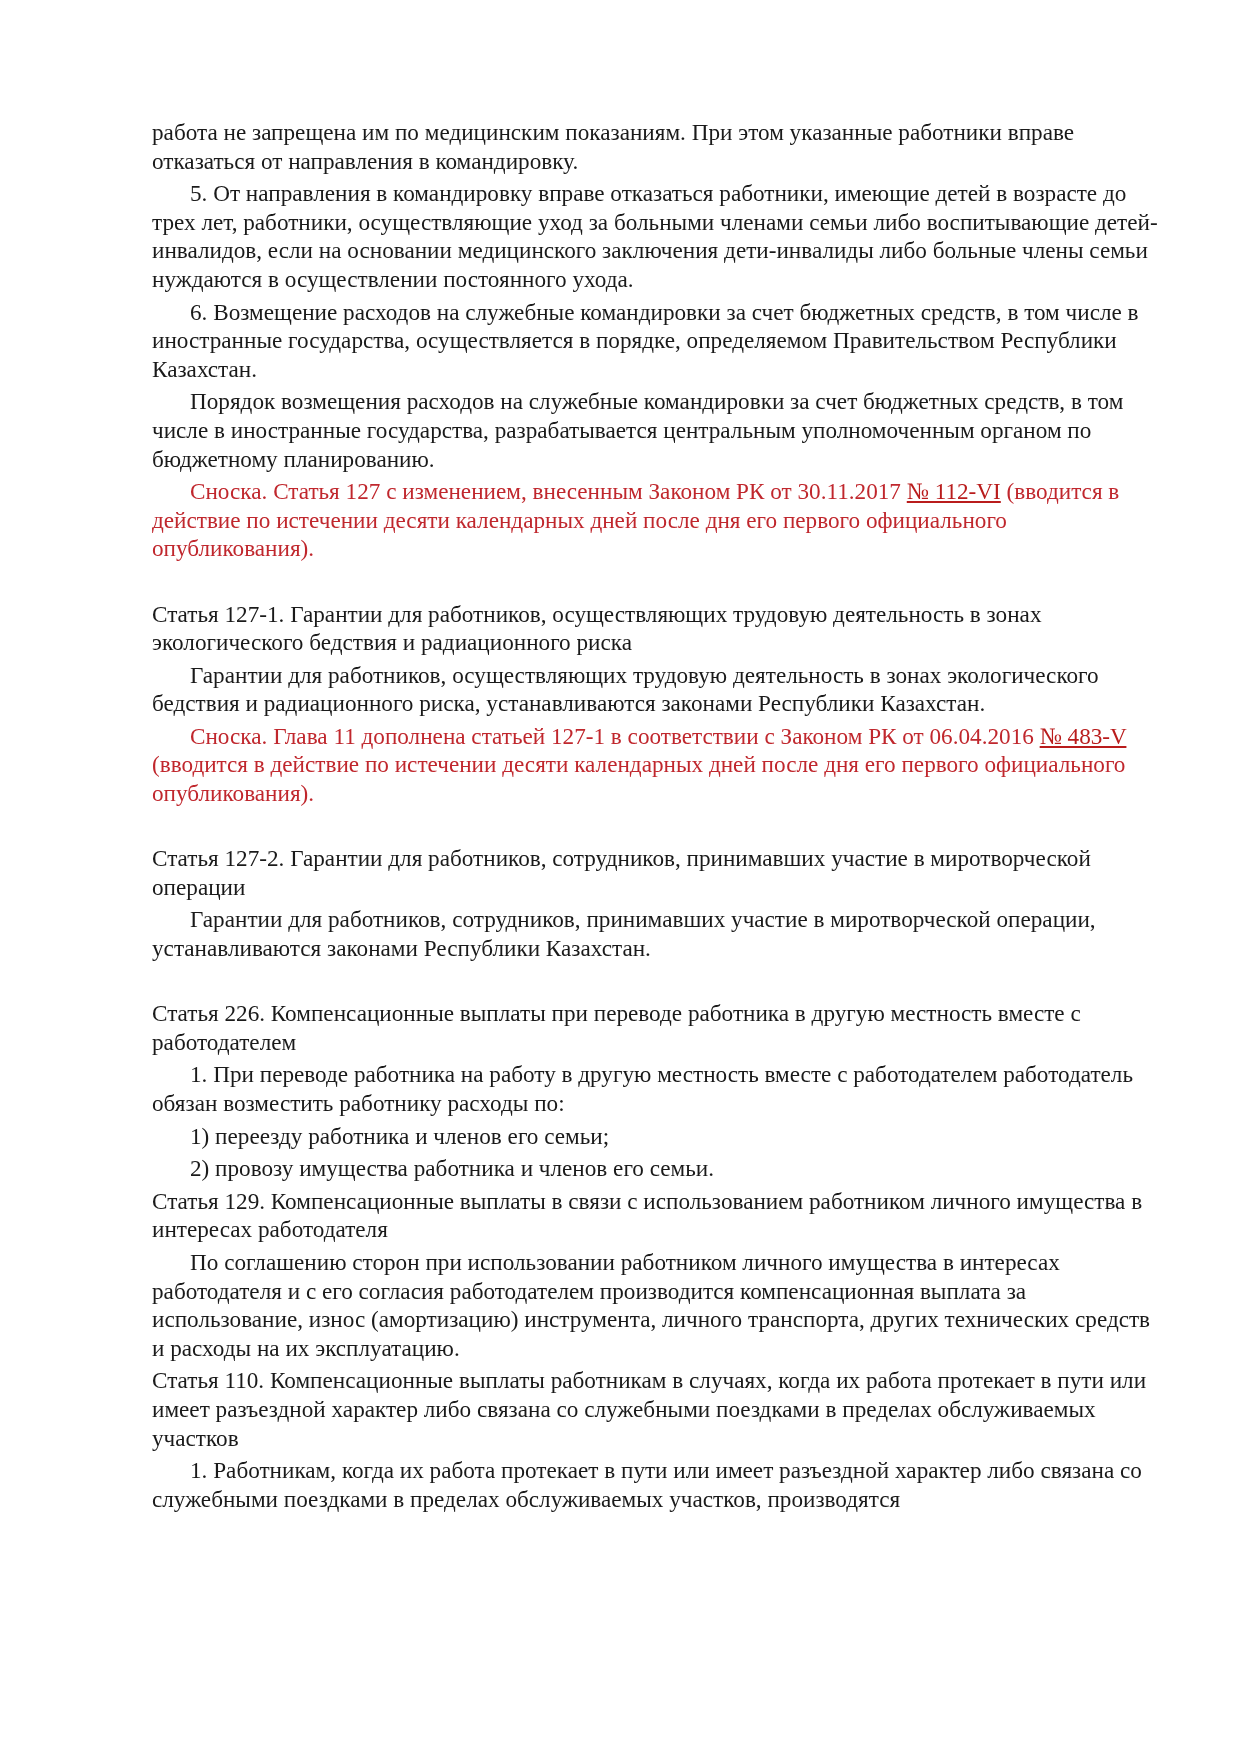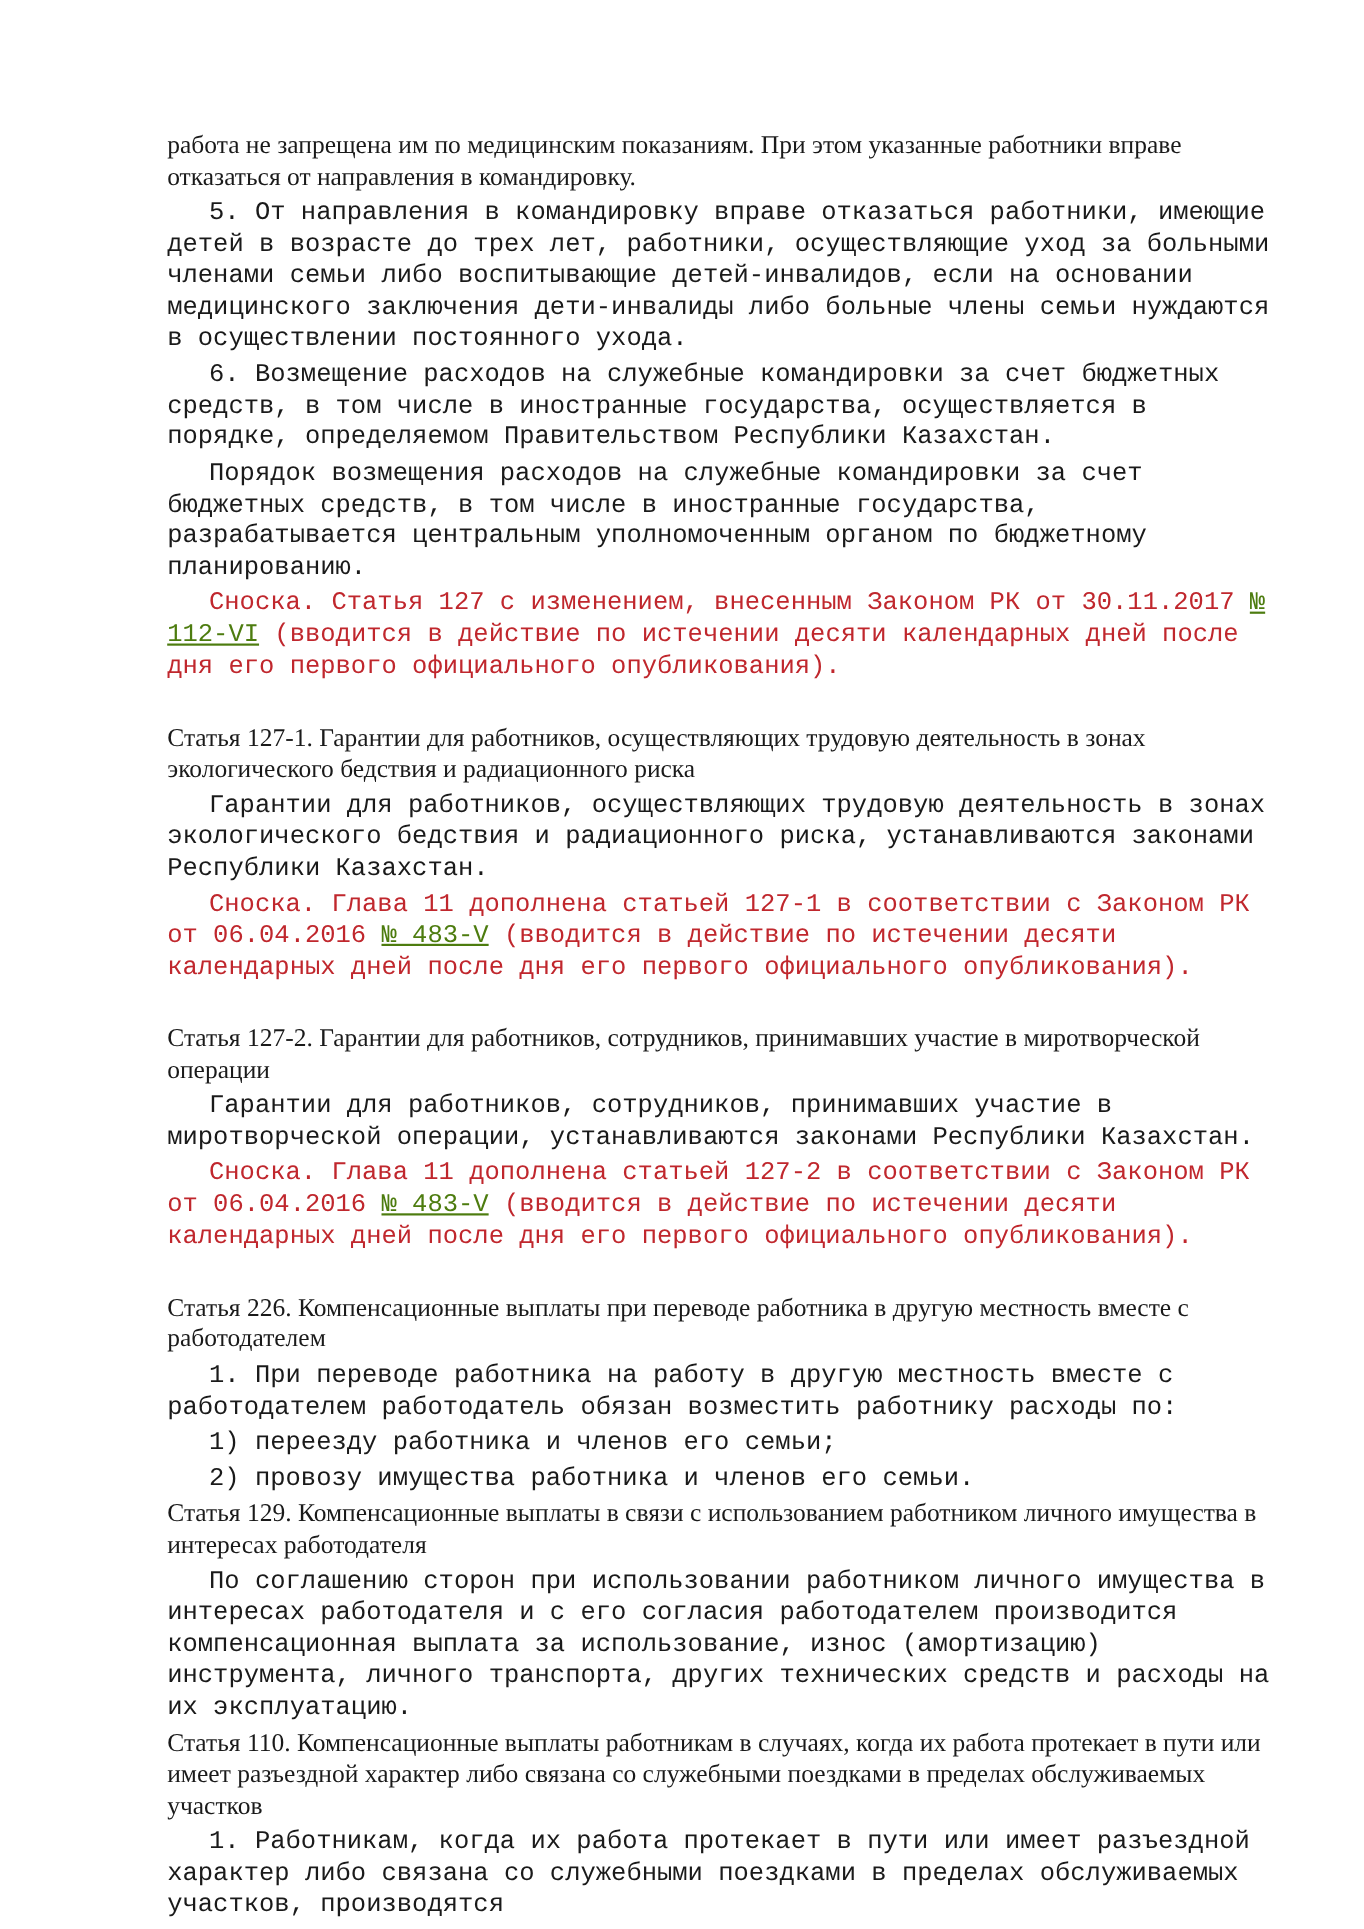--- a/index.html
+++ b/index.html
@@ -8,44 +8,43 @@
     position: absolute;
     left: 148px;
     top: 114px;
     width: 1020px;
     font-family: "Liberation Serif", "DejaVu Serif", serif;
     font-size: 23.2px;
     line-height: 28.6px;
     color: #1a1a1a;
   }
   .p { margin: 4px; }
-  .indent { text-indent: 38px; font-family: Liberation Mono, monospace; }
+  .indent { text-indent: 38px; }
   .note { color: #c0272d; }
-  .link { color: #4d7c0f; text-decoration: underline; }
+  .link { color: #b91c1c; text-decoration: underline; }
   .gap { height: 28.6px; }
 </style>
 </head>
 <body>
 
 <div class="page">
   <p class="p">работа не запрещена им по медицинским показаниям. При этом указанные работники вправе отказаться от направления в командировку.</p>
   <p class="p indent">5. От направления в командировку вправе отказаться работники, имеющие детей в возрасте до трех лет, работники, осуществляющие уход за больными членами семьи либо воспитывающие детей-инвалидов, если на основании медицинского заключения дети-инвалиды либо больные члены семьи нуждаются в осуществлении постоянного ухода.</p>
   <p class="p indent">6. Возмещение расходов на служебные командировки за счет бюджетных средств, в том числе в иностранные государства, осуществляется в порядке, определяемом Правительством Республики Казахстан.</p>
   <p class="p indent">Порядок возмещения расходов на служебные командировки за счет бюджетных средств, в том числе в иностранные государства, разрабатывается центральным уполномоченным органом по бюджетному планированию.</p>
   <p class="p indent note"><span>Сноска. Статья 127 с изменением, внесенным Законом РК от 30.11.2017 </span><a class="link">№ 112-VI</a><span> (вводится в действие по истечении десяти календарных дней после дня его первого официального опубликования).</span></p>
   <div class="gap"></div>
 
   <p class="p">Статья 127-1. Гарантии для работников, осуществляющих трудовую деятельность в зонах экологического бедствия и радиационного риска</p>
   <p class="p indent">Гарантии для работников, осуществляющих трудовую деятельность в зонах экологического бедствия и радиационного риска, устанавливаются законами Республики Казахстан.</p>
   <p class="p indent note"><span>Сноска. Глава 11 дополнена статьей 127-1 в соответствии с Законом РК от 06.04.2016 </span><a class="link">№ 483-V</a><span> (вводится в действие по истечении десяти календарных дней после дня его первого официального опубликования).</span></p>
   <div class="gap"></div>
 
   <p class="p">Статья 127-2. Гарантии для работников, сотрудников, принимавших участие в миротворческой операции</p>
   <p class="p indent">Гарантии для работников, сотрудников, принимавших участие в миротворческой операции, устанавливаются законами Республики Казахстан.</p>
-  <p class="p indent note"><span>Сноска. Глава 11 дополнена статьей 127-2 в соответствии с Законом РК от 06.04.2016 </span><a class="link">№ 483-V</a><span> (вводится в действие по истечении десяти календарных дней после дня его первого официального опубликования).</span></p>
   <div class="gap"></div>
 
   <p class="p">Статья 226. Компенсационные выплаты при переводе работника в другую местность вместе с работодателем</p>
   <p class="p indent">1. При переводе работника на работу в другую местность вместе с работодателем работодатель обязан возместить работнику расходы по:</p>
   <p class="p indent">1) переезду работника и членов его семьи;</p>
   <p class="p indent">2) провозу имущества работника и членов его семьи.</p>
 
   <p class="p">Статья 129. Компенсационные выплаты в связи с использованием работником личного имущества в интересах работодателя</p>
   <p class="p indent">По соглашению сторон при использовании работником личного имущества в интересах работодателя и с его согласия работодателем производится компенсационная выплата за использование, износ (амортизацию) инструмента, личного транспорта, других технических средств и расходы на их эксплуатацию.</p>
 

